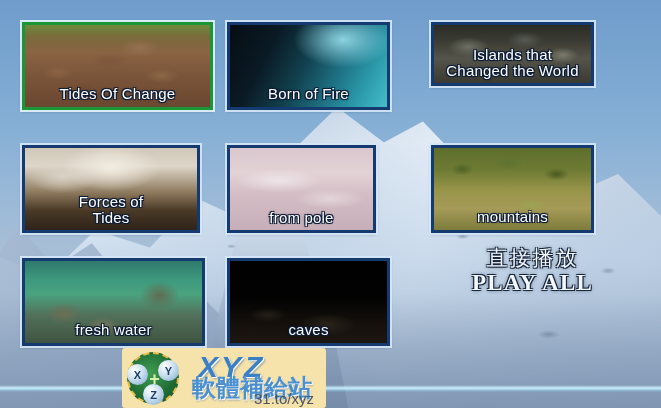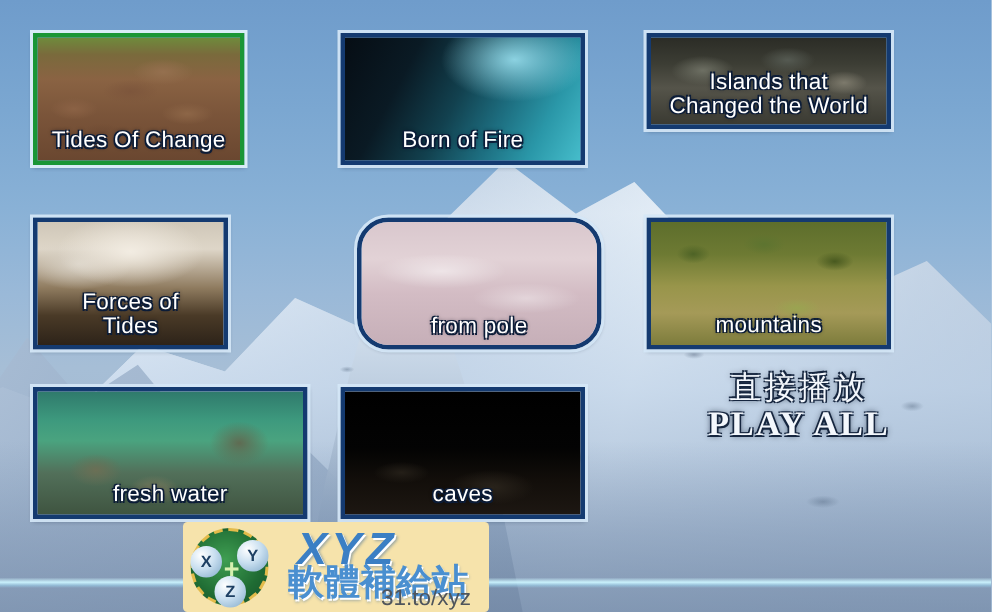--- a/index.html
+++ b/index.html
@@ -237,47 +237,47 @@
   <div class="bg-sky"></div>
   <div class="bg-peak-right"></div>
   <div class="bg-peak-main"></div>
   <div class="bg-peak-left"></div>
   <div class="bg-ridge-dark"></div>
   <div class="bg-rock-speck"></div>
   <div class="bg-lowerhaze"></div>
   <div class="bg-streak"></div>
 
   <div id="tiles-layer">
-      <div class="tile selected" style="left: 22px; top: 22px; width: 141px; height: 88px;">
+      <div class="tile selected" style="left: 22px; top: 22px; width: 191px; height: 88px;">
         <div class="thumb thumb-tides"></div>
         <div class="caption">
           <div>Tides Of Change</div>
         </div>
       </div>
       <div class="tile" style="left: 227px; top: 22px; width: 163px; height: 88px;">
         <div class="thumb thumb-fire"></div>
         <div class="caption">
           <div>Born of Fire</div>
         </div>
       </div>
       <div class="tile" style="left: 431px; top: 22px; width: 163px; height: 64px;">
         <div class="thumb thumb-islands"></div>
         <div class="caption overflow">
           <div>Islands that</div>
           <div>Changed the World</div>
         </div>
       </div>
-      <div class="tile" style="left: 22px; top: 145px; width: 130px; height: 88px;">
+      <div class="tile" style="left: 22px; top: 145px; width: 178px; height: 88px;">
         <div class="thumb thumb-forces"></div>
         <div class="caption overflow">
           <div>Forces of</div>
           <div>Tides</div>
         </div>
       </div>
-      <div class="tile" style="left: 238px; top: 145px; width: 163px; height: 88px; border-radius: 21px;">
+      <div class="tile" style="left: 227px; top: 145px; width: 149px; height: 88px;">
         <div class="thumb thumb-pole"></div>
         <div class="caption overflow">
           <div>from pole</div>
         </div>
       </div>
       <div class="tile" style="left: 431px; top: 145px; width: 163px; height: 88px;">
         <div class="thumb thumb-mountains"></div>
         <div class="caption">
           <div>mountains</div>
         </div>

